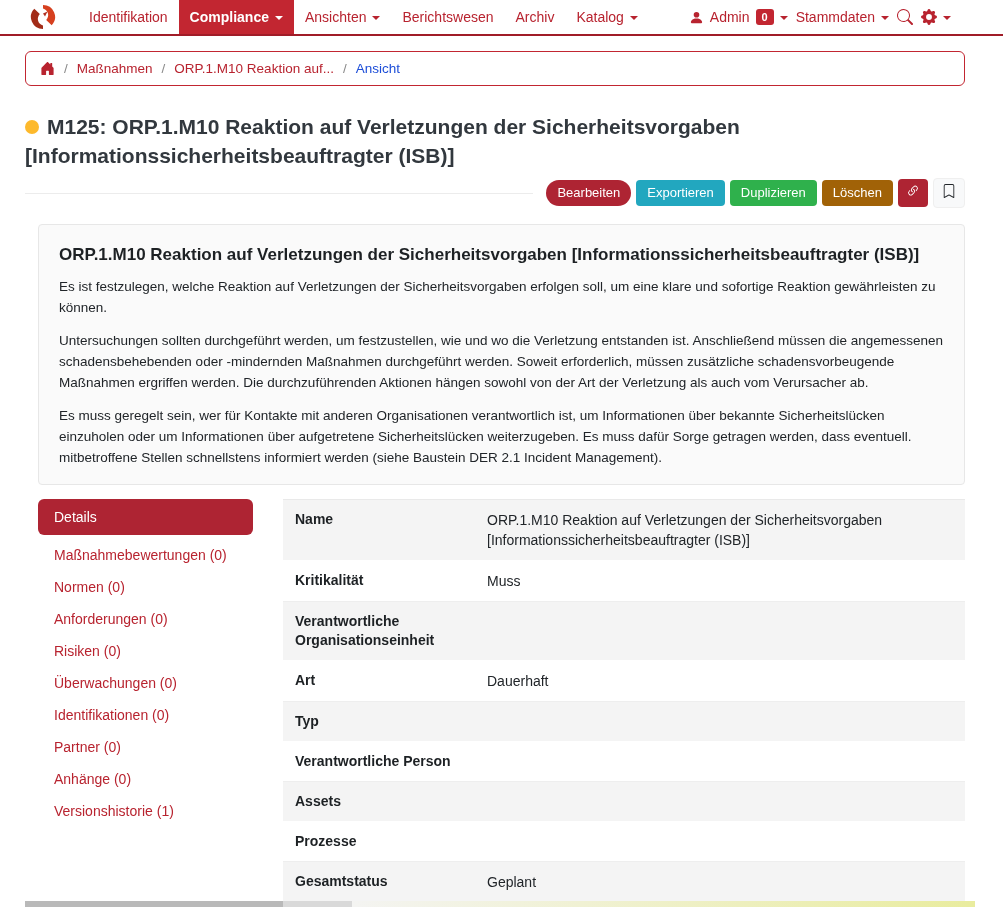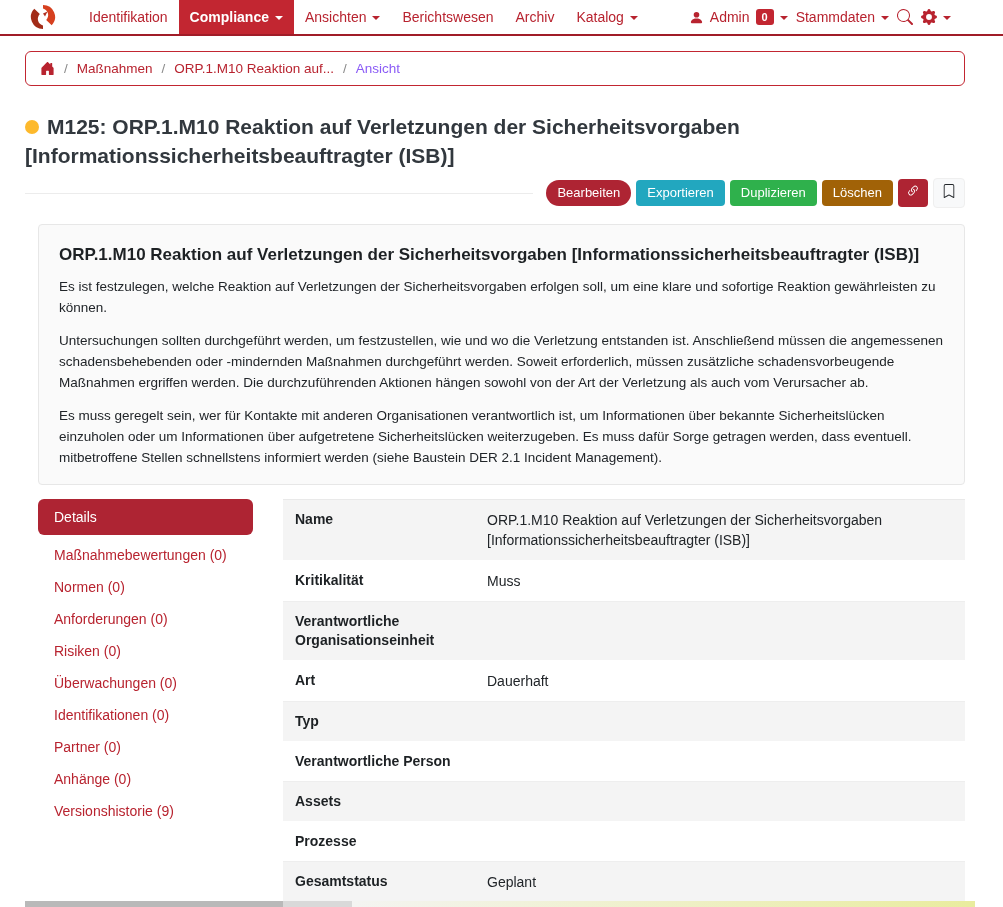--- a/index.html
+++ b/index.html
@@ -39,21 +39,21 @@
   .icon-red svg{ display:block; fill:#b8232f; }
   
   .container{ width:940px; margin-left:25px; }
   
   .breadcrumb{
     margin-top:15px; border:1px solid #c22631; border-radius:6px;
     padding:9px 14px; display:flex; align-items:center; gap:9px; font-size:13.5px;
     background:#fff;
   }
   .crumb{ color:#b8232f; text-decoration:none; }
-  .crumb.current{ color:#8b5cf6; }
+  .crumb.current{ color:#1d4ed8; }
   .crumb-sep{ color:#8a8a8a; }
   
   .page-title{
     margin:26px 0 0; font-size:21px; line-height:29px; font-weight:bold; color:#32383e;
   }
   .status-dot{
     display:inline-block; width:14px; height:14px; border-radius:50%;
     background:#fdb92c; margin-right:8px;
   }
   
@@ -257,21 +257,21 @@
         <a class="tab">Risiken (0)</a>
 
         <a class="tab">Überwachungen (0)</a>
 
         <a class="tab">Identifikationen (0)</a>
 
         <a class="tab">Partner (0)</a>
 
         <a class="tab">Anhänge (0)</a>
 
-        <a class="tab">Versionshistorie (9)</a>
+        <a class="tab">Versionshistorie (1)</a>
       </aside>
     <section class="dtable">
 
         <div class="trow">
           <div class="tlabel">Name</div>
           <div class="tvalue">ORP.1.M10 Reaktion auf Verletzungen der Sicherheitsvorgaben [Informationssicherheitsbeauftragter (ISB)]</div>
         </div>
 
         <div class="trow">
           <div class="tlabel">Kritikalität</div>

